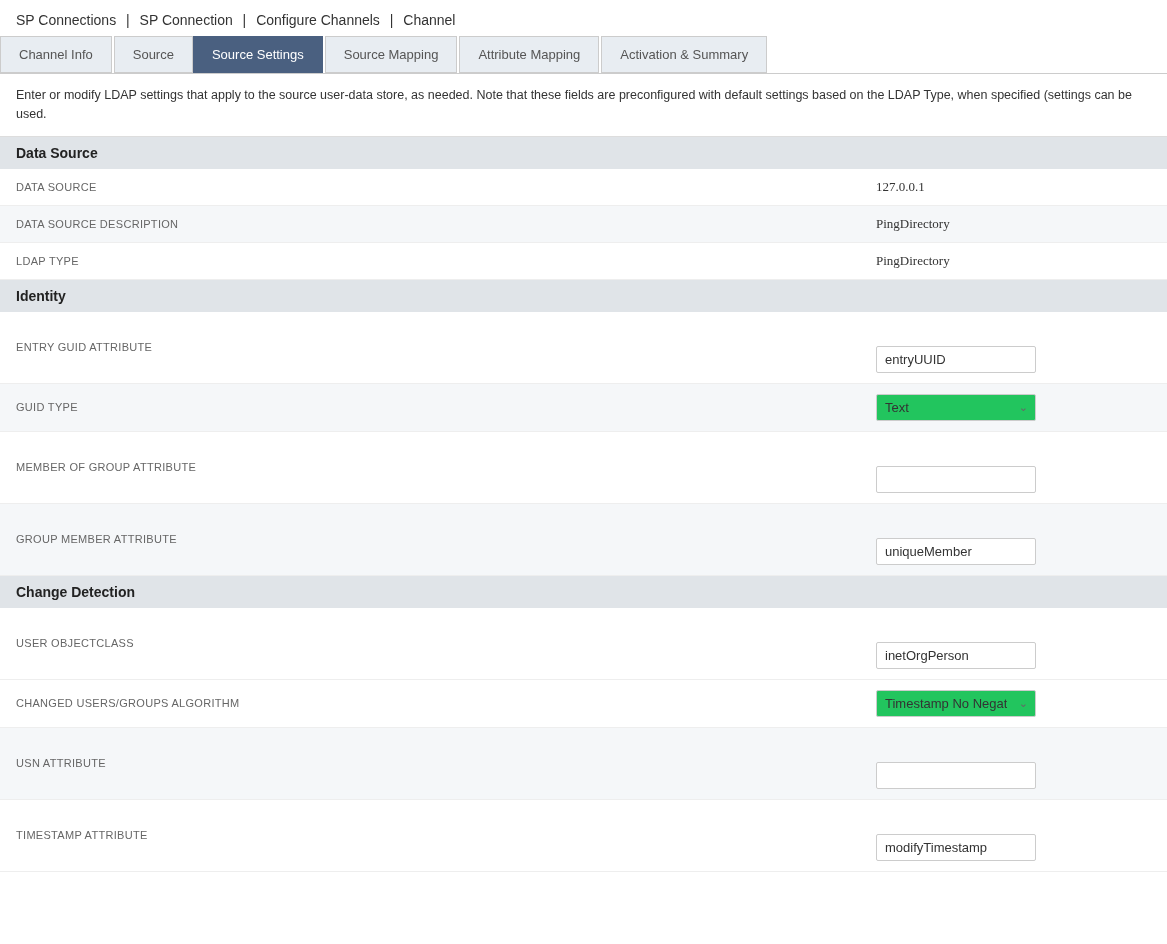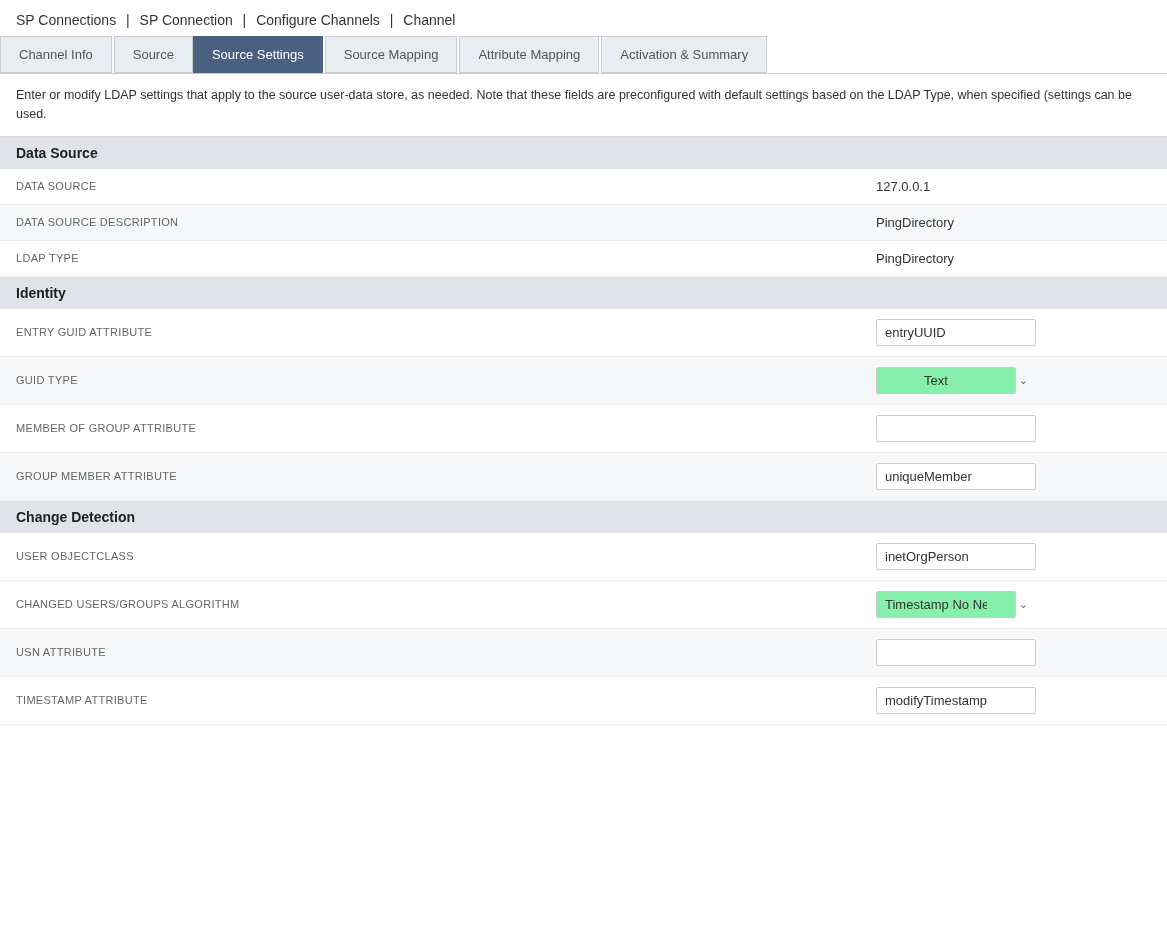--- a/index.html
+++ b/index.html
@@ -76,47 +76,48 @@
       width: 860px;
       font-size: 11px;
       color: #666;
       letter-spacing: 0.3px;
       text-transform: uppercase;
     }
     .field-value {
       flex: 1;
       font-size: 13px;
       color: #333;
+      font-family: Liberation Serif, serif;
     }
     .field-input {
       width: 160px;
       padding: 5px 8px;
       border: 1px solid #ccc;
       border-radius: 2px;
       font-size: 13px;
       color: #333;
       background: #fff;
+      margin-top: 24px;
     }
     .field-select-wrapper {
       position: relative;
       display: inline-block;
       width: 160px;
     }
     .field-select {
-      width: 140px;
+      width: 160px;
       padding: 5px 28px 5px 8px;
       border: 1px solid #ccc;
       border-radius: 2px;
       font-size: 13px;
       color: #333;
-      background: #86efac;
+      background: #22c55e;
       appearance: none;
       -webkit-appearance: none;
       cursor: pointer;
-      text-align: center;
     }
     .select-arrow {
       position: absolute;
       right: 8px;
       top: 50%;
       transform: translateY(-50%);
       pointer-events: none;
       color: #666;
       font-size: 11px;
     }

